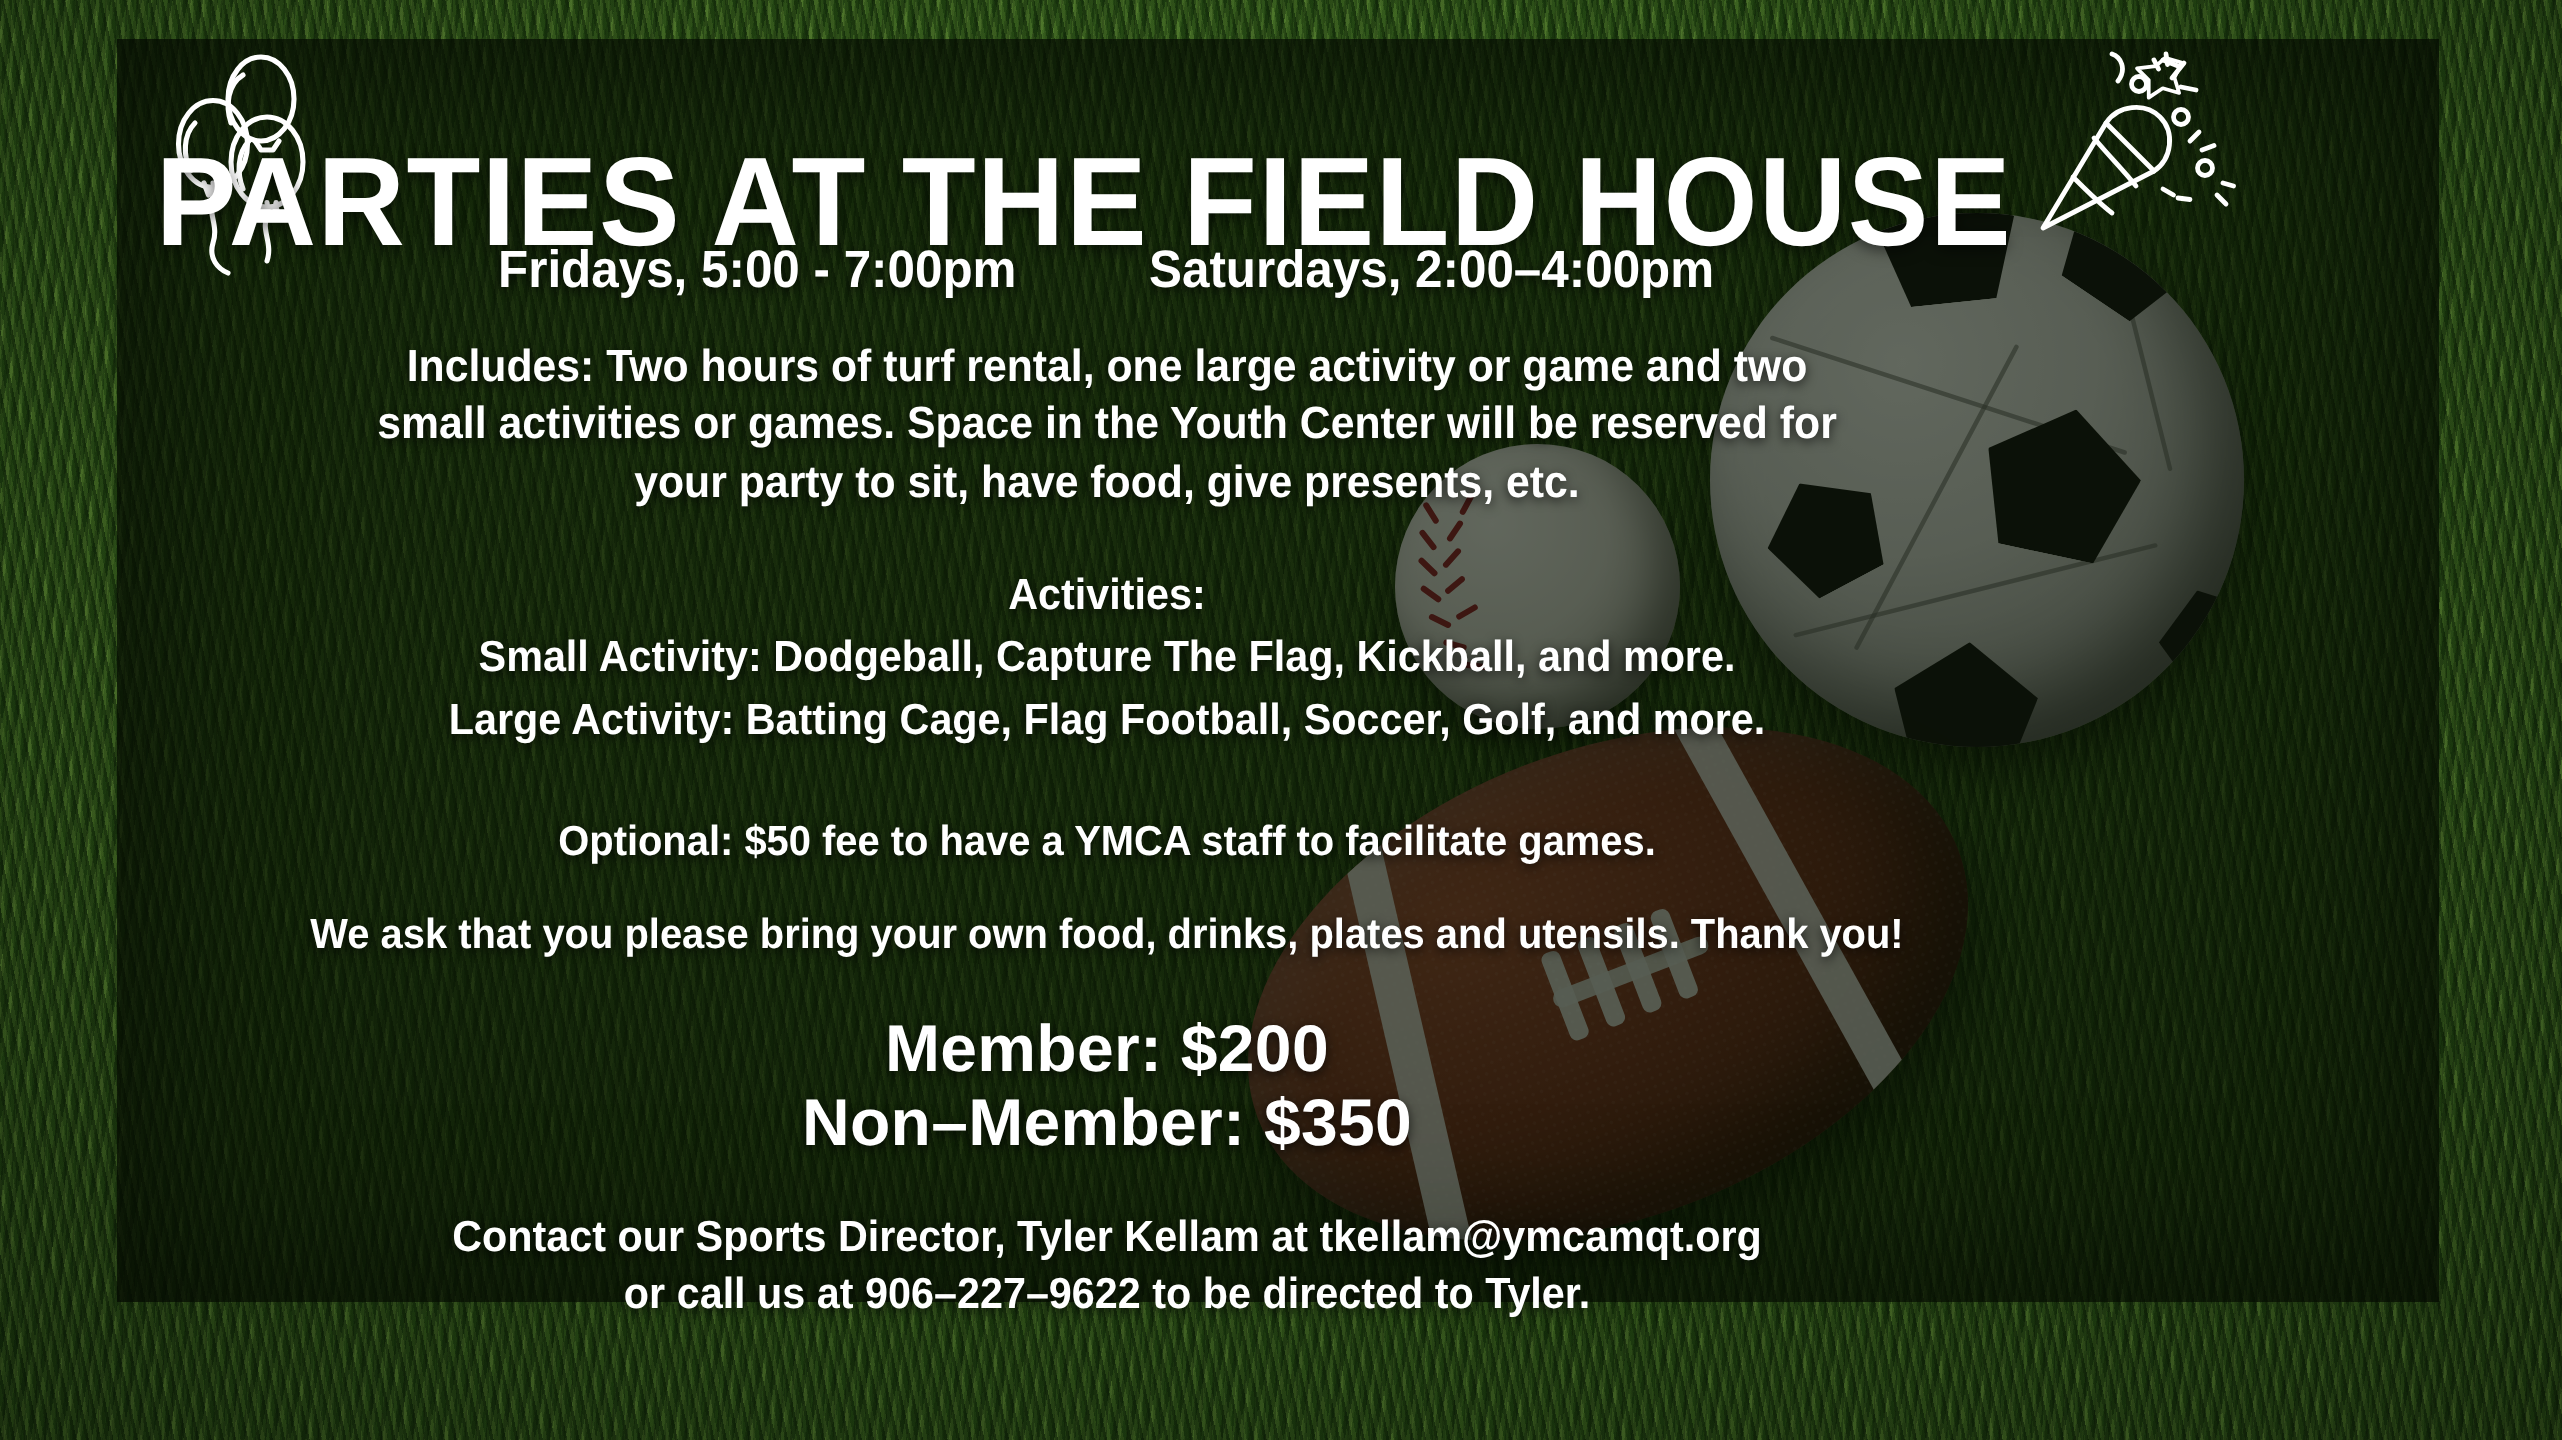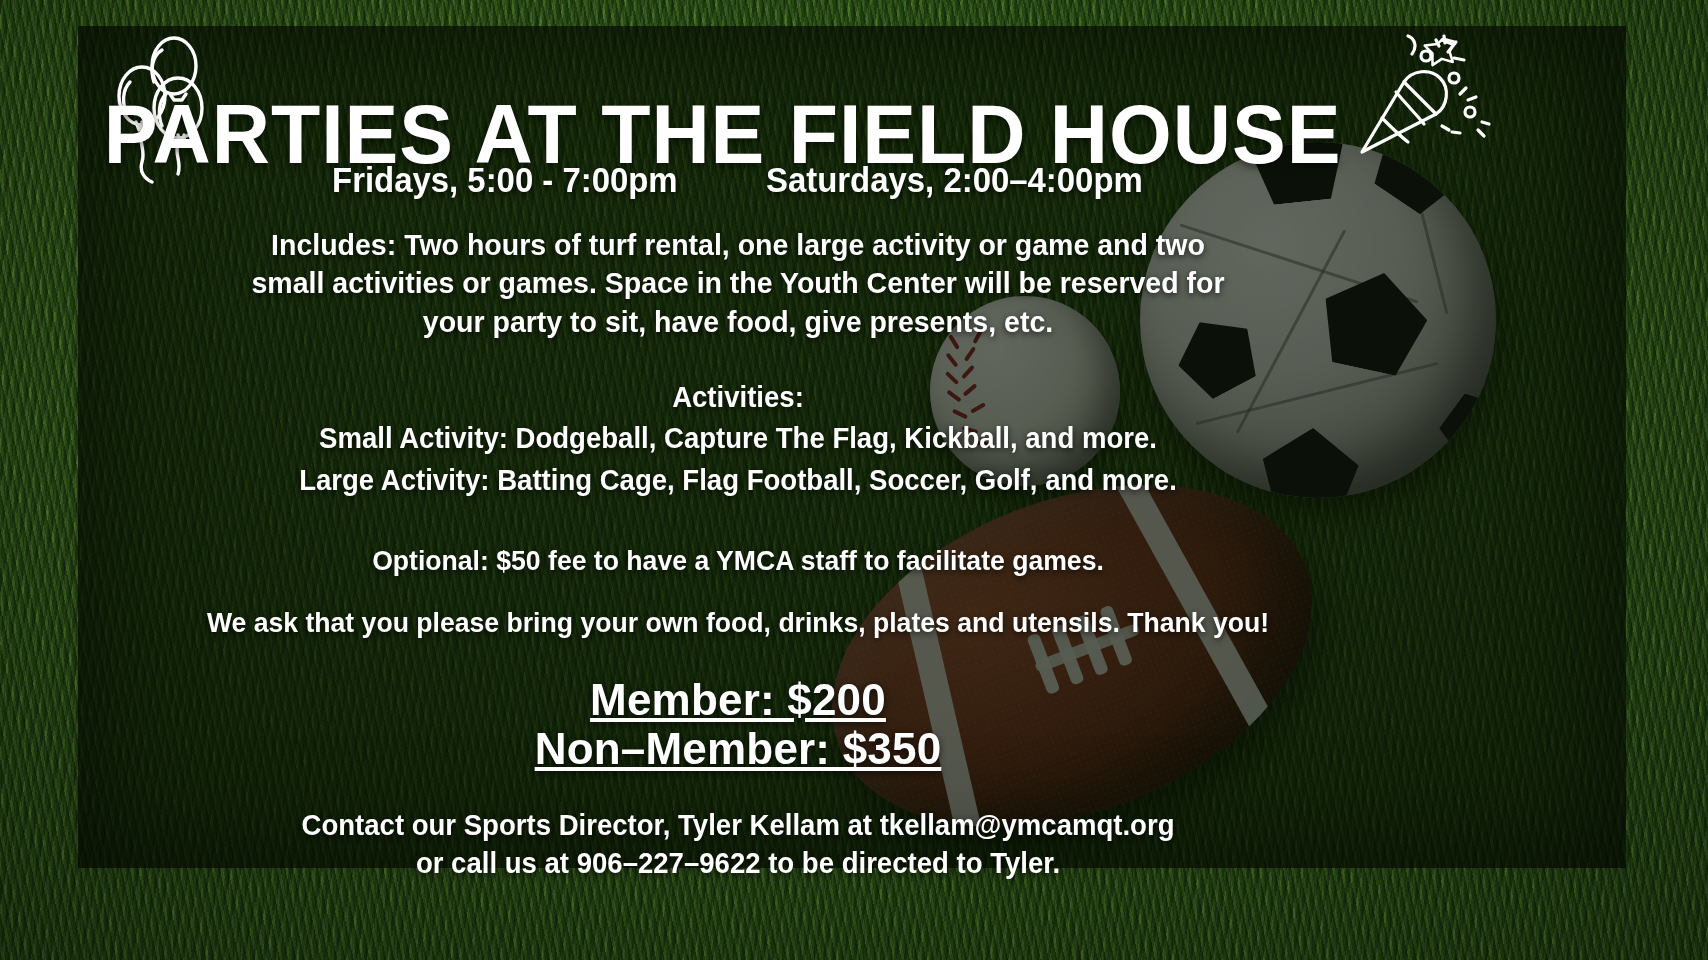--- a/index.html
+++ b/index.html
@@ -117,21 +117,21 @@
   }
   .times{display:flex;justify-content:center;gap:66px;font-size:35px;margin-top:10px;}
   .times span{transform:scaleX(.94);transform-origin:center;display:inline-block;}
 
   .includes{margin-top:26px;font-size:30px;line-height:1.28;transform:scaleX(.95);}
   .activities{margin-top:36px;font-size:29px;line-height:1.42;transform:scaleX(.95);}
   .optional{margin-top:44px;font-size:28px;transform:scaleX(.95);}
   .byo{margin-top:30px;font-size:28px;transform:scaleX(.95);}
 
   .prices{margin-top:36px;}
-  .price{font-size:44px;line-height:1.12;letter-spacing:.2px;text-decoration:underline;}
+  .price{font-size:44px;line-height:1.12;letter-spacing:.2px;}
 
   .contact{margin-top:34px;font-size:29px;line-height:1.3;transform:scaleX(.95);}
 </style>
 </head>
 <body>
 
 <div class="stage">
 
   <div class="grass"></div>
   <div class="grass-shade"></div>

